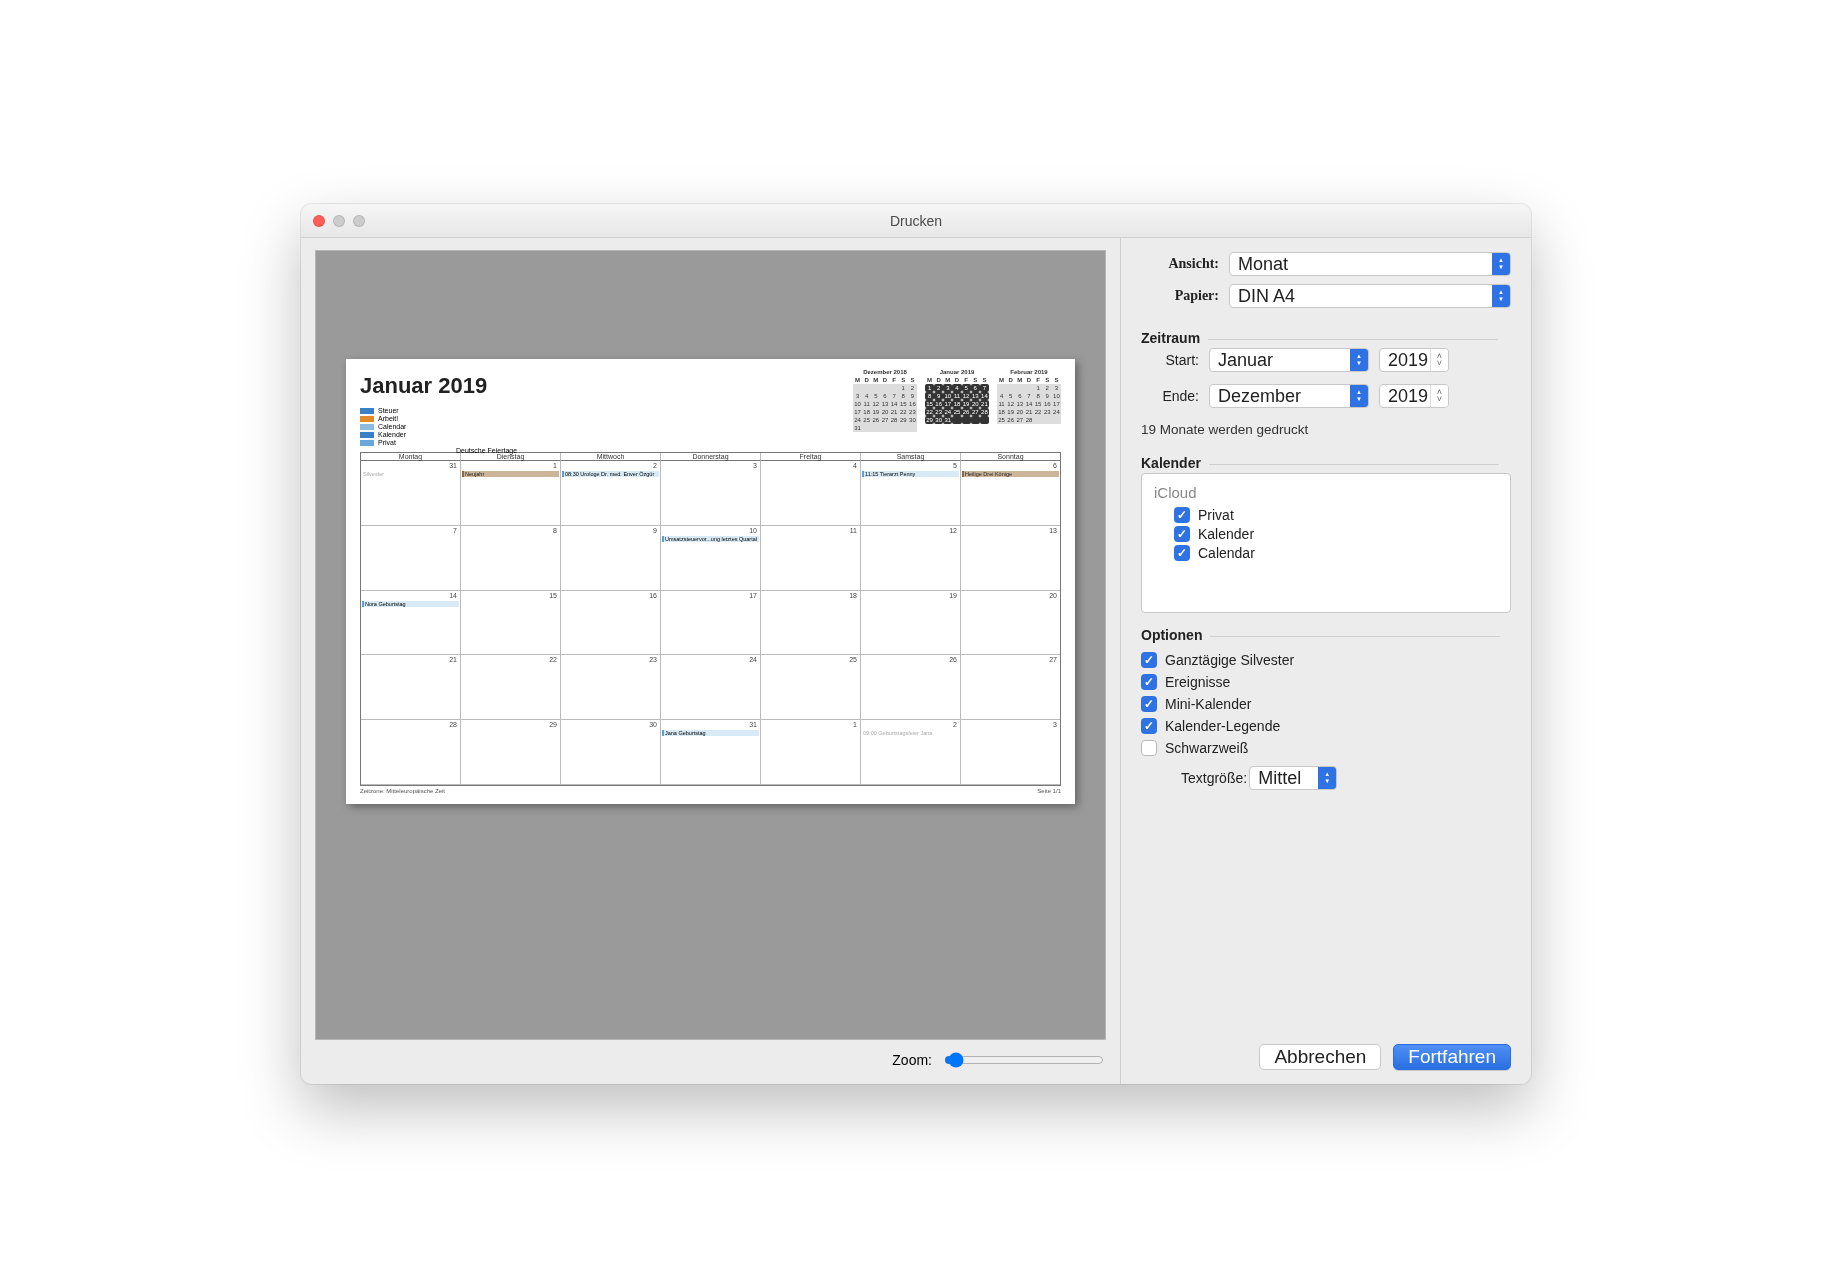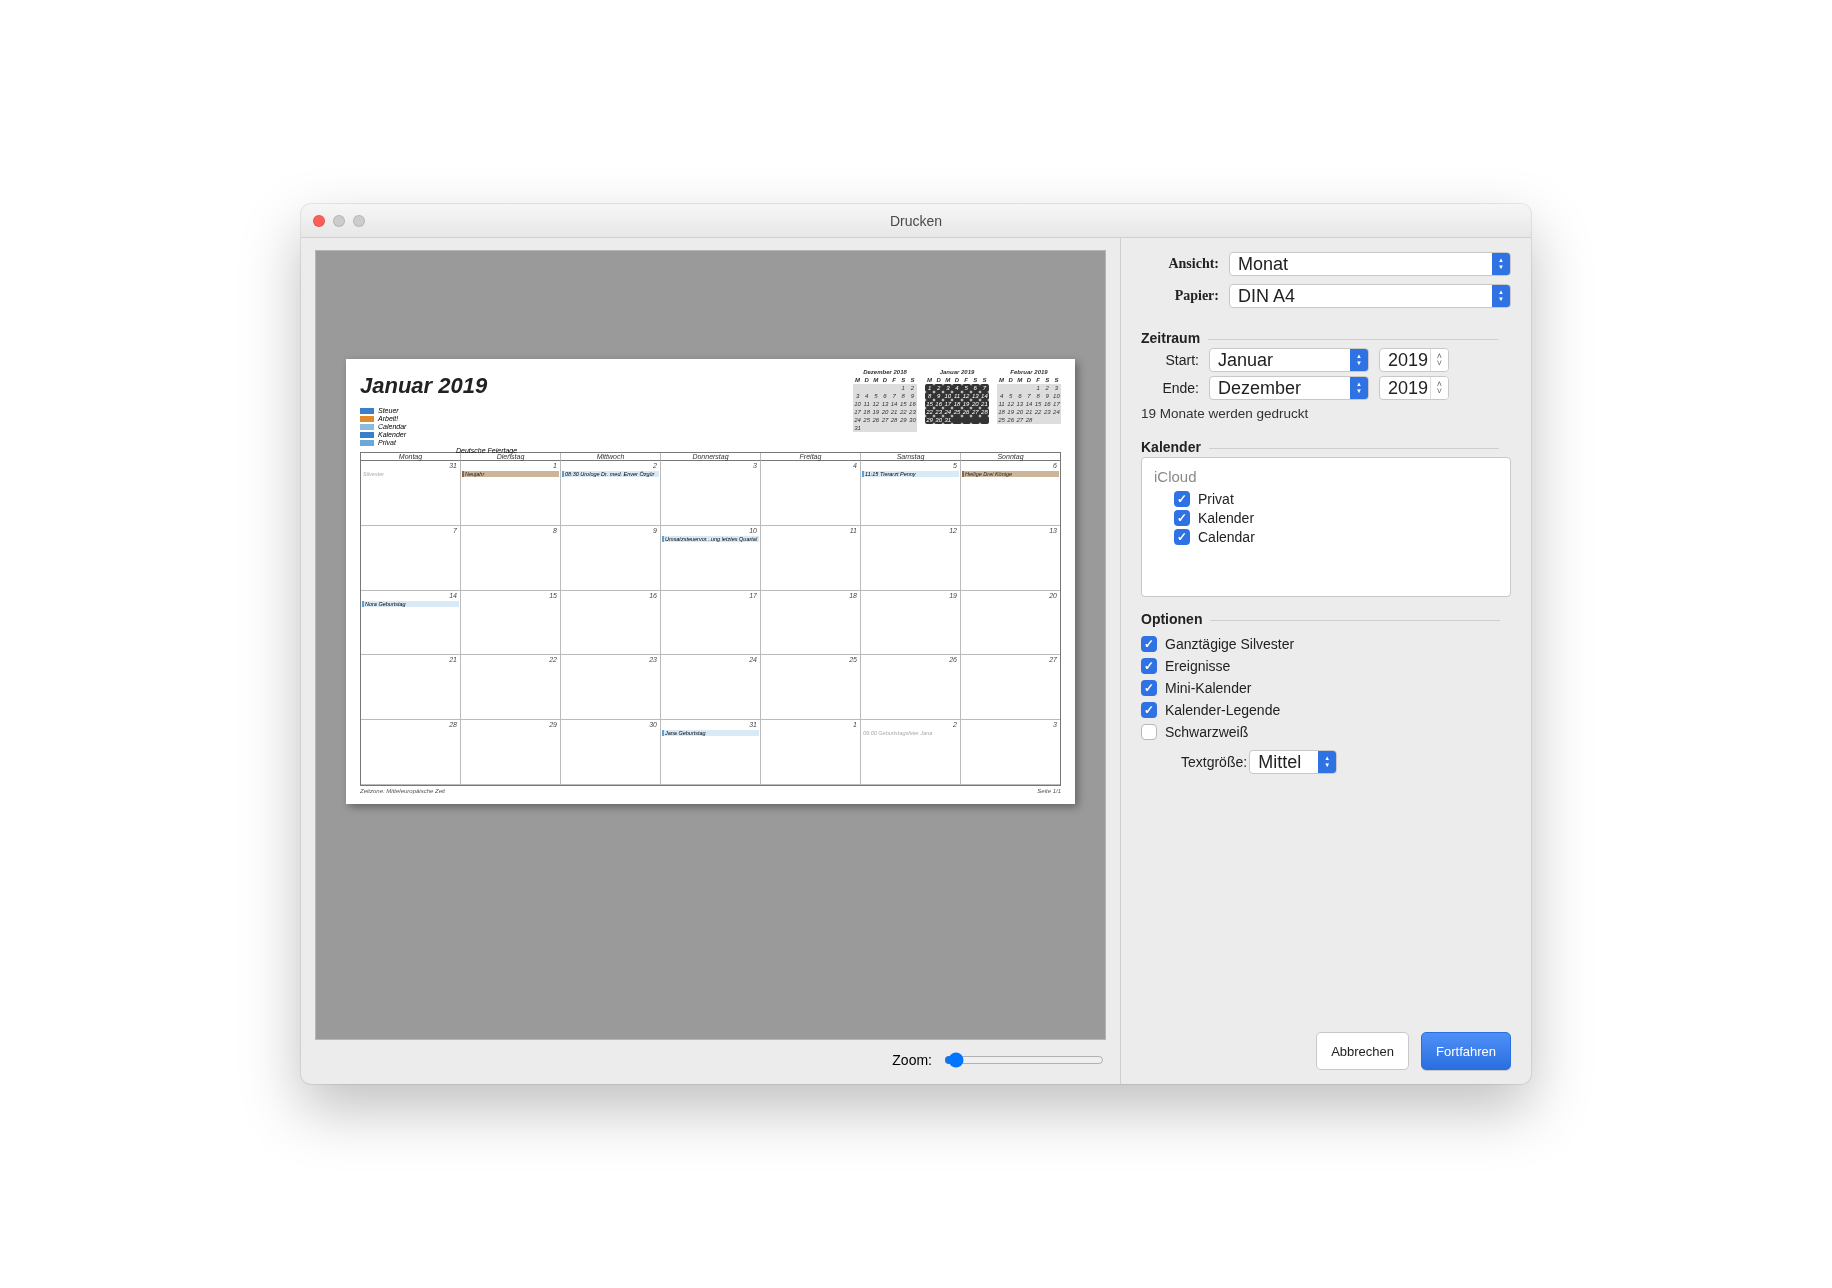--- a/index.html
+++ b/index.html
@@ -36,21 +36,20 @@
   .traffic span.close{ background:#ff5f57;}
   .titlebar .title{ position:absolute; left:0; right:0; text-align:center; font-size:14px; color:#4a4a4a;}
   .body { flex:1; display:flex;}
   .left { flex:1; display:flex; flex-direction:column; padding:12px 14px 14px 14px;}
   .preview {
     flex:1;
     background:#9a9a9a;
     border:1px solid #b5b5b5;
     position:relative;
     overflow:hidden;
-    font-style:italic;
   }
   .page {
     position:absolute;
     left:30px; right:30px; top:108px;
     height:445px;
     background:#fff;
     box-shadow: 3px 3px 8px rgba(0,0,0,.35);
     padding: 14px 14px 10px 14px;
     display:flex;
     flex-direction:column;
@@ -111,24 +110,24 @@
   .check{ display:flex; align-items:center; gap:8px; margin:3px 0 3px 20px;}
   .cb{ width:16px; height:16px; border-radius:4px; background:#2f72e3; display:flex; align-items:center; justify-content:center;}
   .cb::after{ content:"✓"; color:#fff; font-size:12px; font-weight:700;}
   .cb.empty{ background:#fff; border:1px solid #b8b8b8;}
   .cb.empty::after{ content:"";}
   .opts{ margin-top:4px;}
   .opts .check{ margin-left:0; margin-bottom:6px;}
   .txtsz{ display:flex; align-items:center; gap:2px; margin-top:4px;margin-left:40px;}
   .txtsz .select{ flex:0 0 88px;}
   .buttons{ margin-top:auto; display:flex; justify-content:flex-end; gap:12px; padding-top:14px;}
-  .btn{ height:38px; padding:0 14px; border:1px solid #c8c8c8; border-radius:5px; background:#fff; font-size:13px; display:flex; align-items:center;}
+  .btn{ height:26px; padding:0 14px; border:1px solid #c8c8c8; border-radius:5px; background:#fff; font-size:19px; display:flex; align-items:center;}
   .btn.primary{ background:linear-gradient(#4f8ff7, #2a6fe0); color:#fff; border-color:#2a6fe0; box-shadow:0 1px 0 rgba(0,0,0,.15);}
   .status{ font-size:13.5px; color:#333; margin-top:2px; margin-bottom:4px;}
-  .subrow{ display:flex; align-items:center; gap:10px; margin-bottom:4px;}
+  .subrow{ display:flex; align-items:center; gap:10px; margin-bottom:12px;}
   .subrow label{ width:58px; text-align:right;}
 </style>
 </head>
 <body>
 
 <div class="window">
   <div class="titlebar">
     <div class="traffic">
       <span class="close"></span>
       <span></span>

